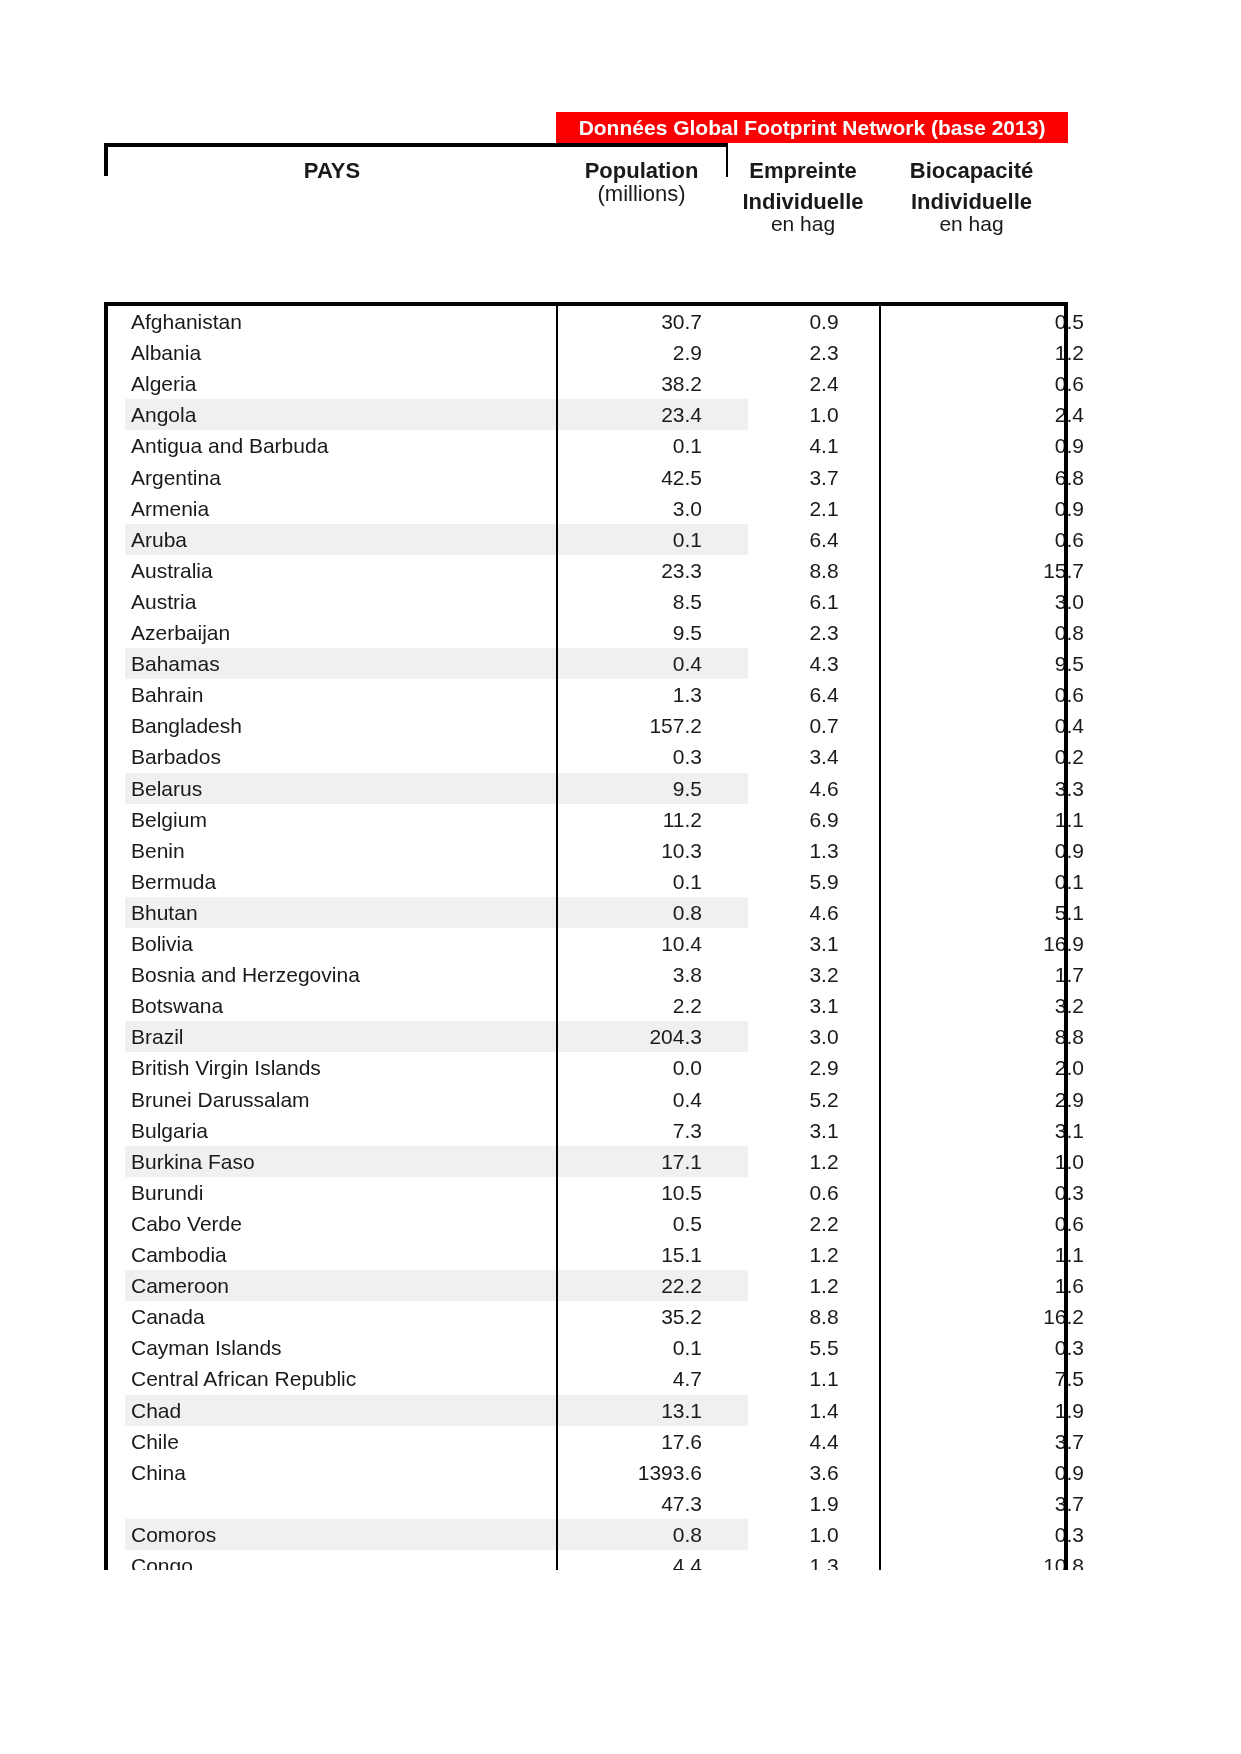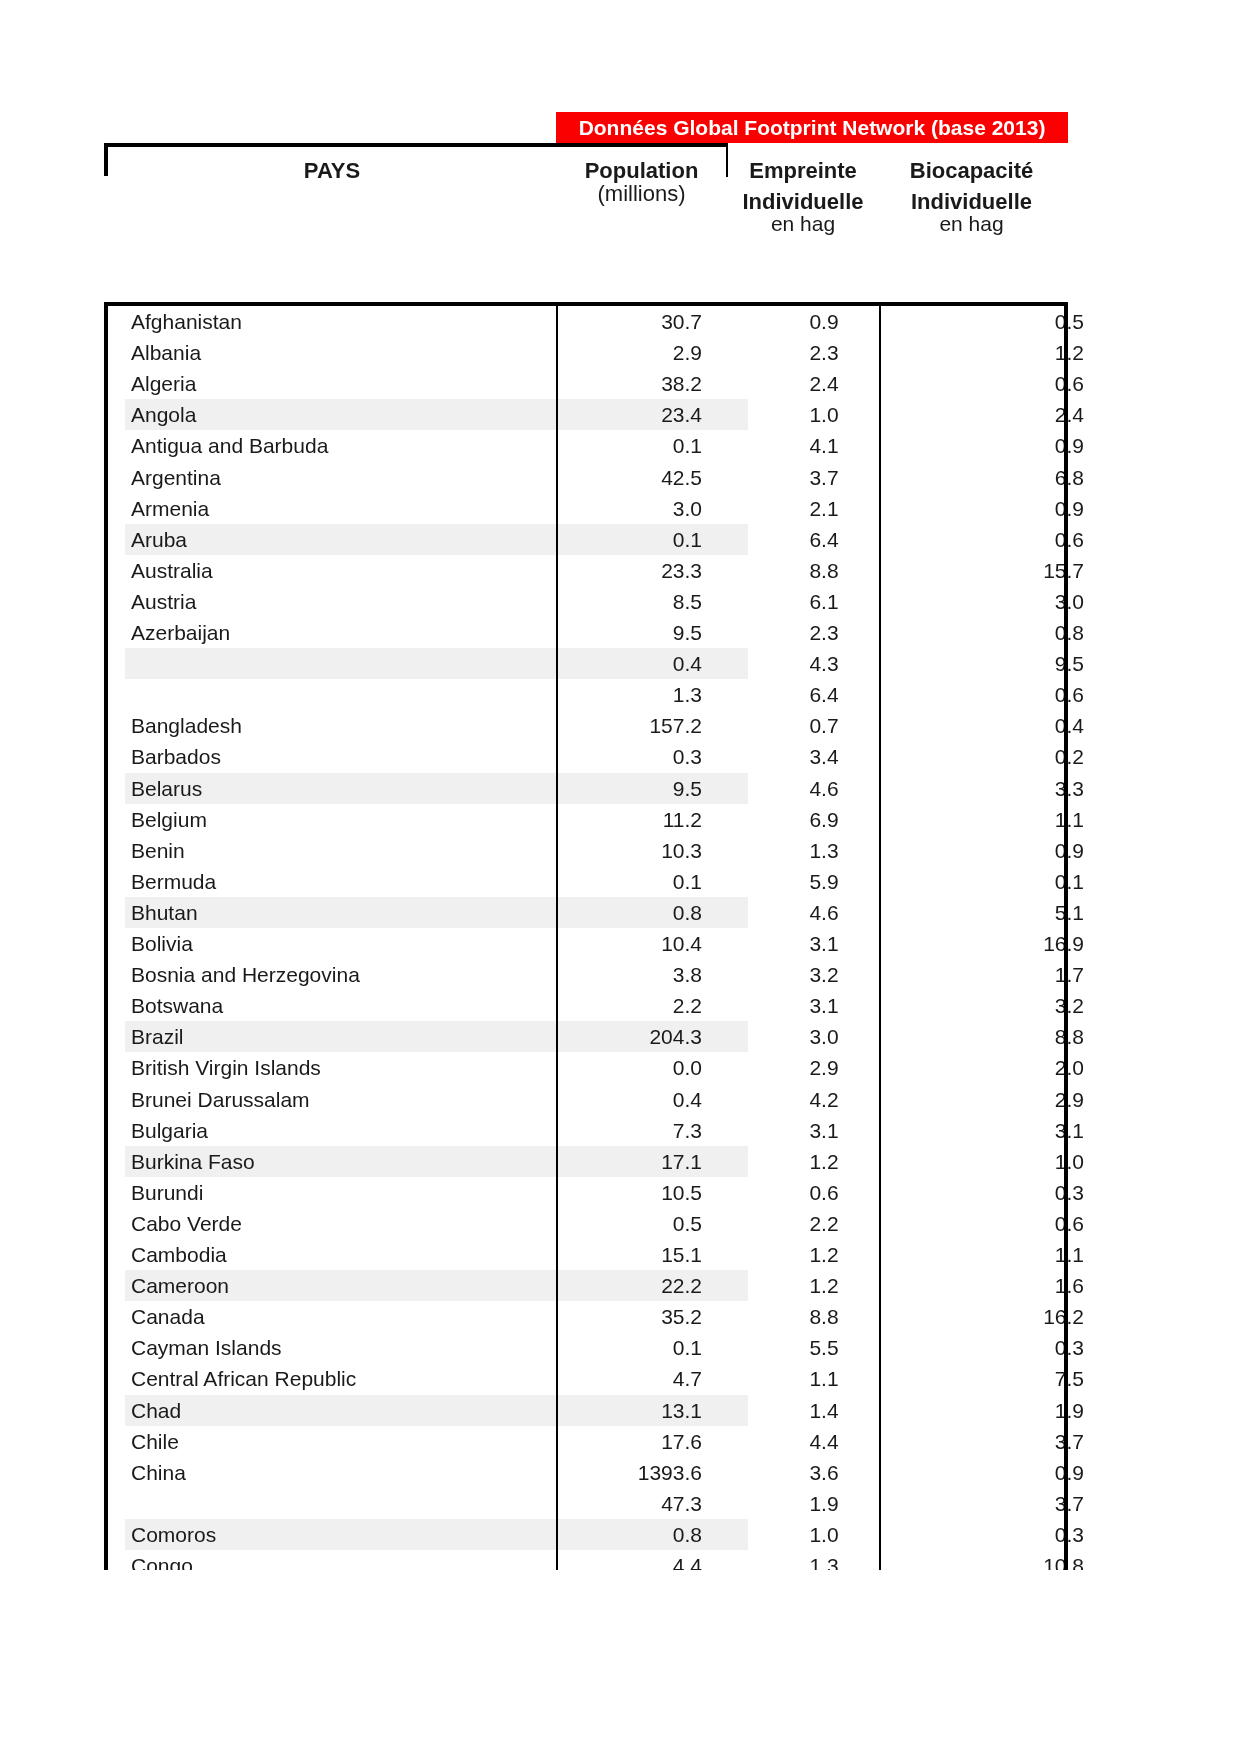--- a/index.html
+++ b/index.html
@@ -167,25 +167,27 @@
           <div class="cell c-emp">6.1</div>
           <div class="cell c-bio">3.0</div>
         </div>
         <div class="row" style="top: 311px;">
           <div class="cell c-pays">Azerbaijan</div>
           <div class="cell c-pop">9.5</div>
           <div class="cell c-emp">2.3</div>
           <div class="cell c-bio">0.8</div>
         </div>
         <div class="row shaded" style="top: 342.1px;">
+          <div class="cell c-pays">Bahamas</div>
           <div class="cell c-pop">0.4</div>
           <div class="cell c-emp">4.3</div>
           <div class="cell c-bio">9.5</div>
         </div>
         <div class="row" style="top: 373.2px;">
+          <div class="cell c-pays">Bahrain</div>
           <div class="cell c-pop">1.3</div>
           <div class="cell c-emp">6.4</div>
           <div class="cell c-bio">0.6</div>
         </div>
         <div class="row" style="top: 404.3px;">
           <div class="cell c-pays">Bangladesh</div>
           <div class="cell c-pop">157.2</div>
           <div class="cell c-emp">0.7</div>
           <div class="cell c-bio">0.4</div>
         </div>
@@ -251,21 +253,21 @@
         </div>
         <div class="row" style="top: 746.4px;">
           <div class="cell c-pays">British Virgin Islands</div>
           <div class="cell c-pop">0.0</div>
           <div class="cell c-emp">2.9</div>
           <div class="cell c-bio">2.0</div>
         </div>
         <div class="row" style="top: 777.5px;">
           <div class="cell c-pays">Brunei Darussalam</div>
           <div class="cell c-pop">0.4</div>
-          <div class="cell c-emp">4.2</div>
+          <div class="cell c-emp">5.2</div>
           <div class="cell c-bio">2.9</div>
         </div>
         <div class="row" style="top: 808.6px;">
           <div class="cell c-pays">Bulgaria</div>
           <div class="cell c-pop">7.3</div>
           <div class="cell c-emp">3.1</div>
           <div class="cell c-bio">3.1</div>
         </div>
         <div class="row shaded" style="top: 839.7px;">
           <div class="cell c-pays">Burkina Faso</div>

